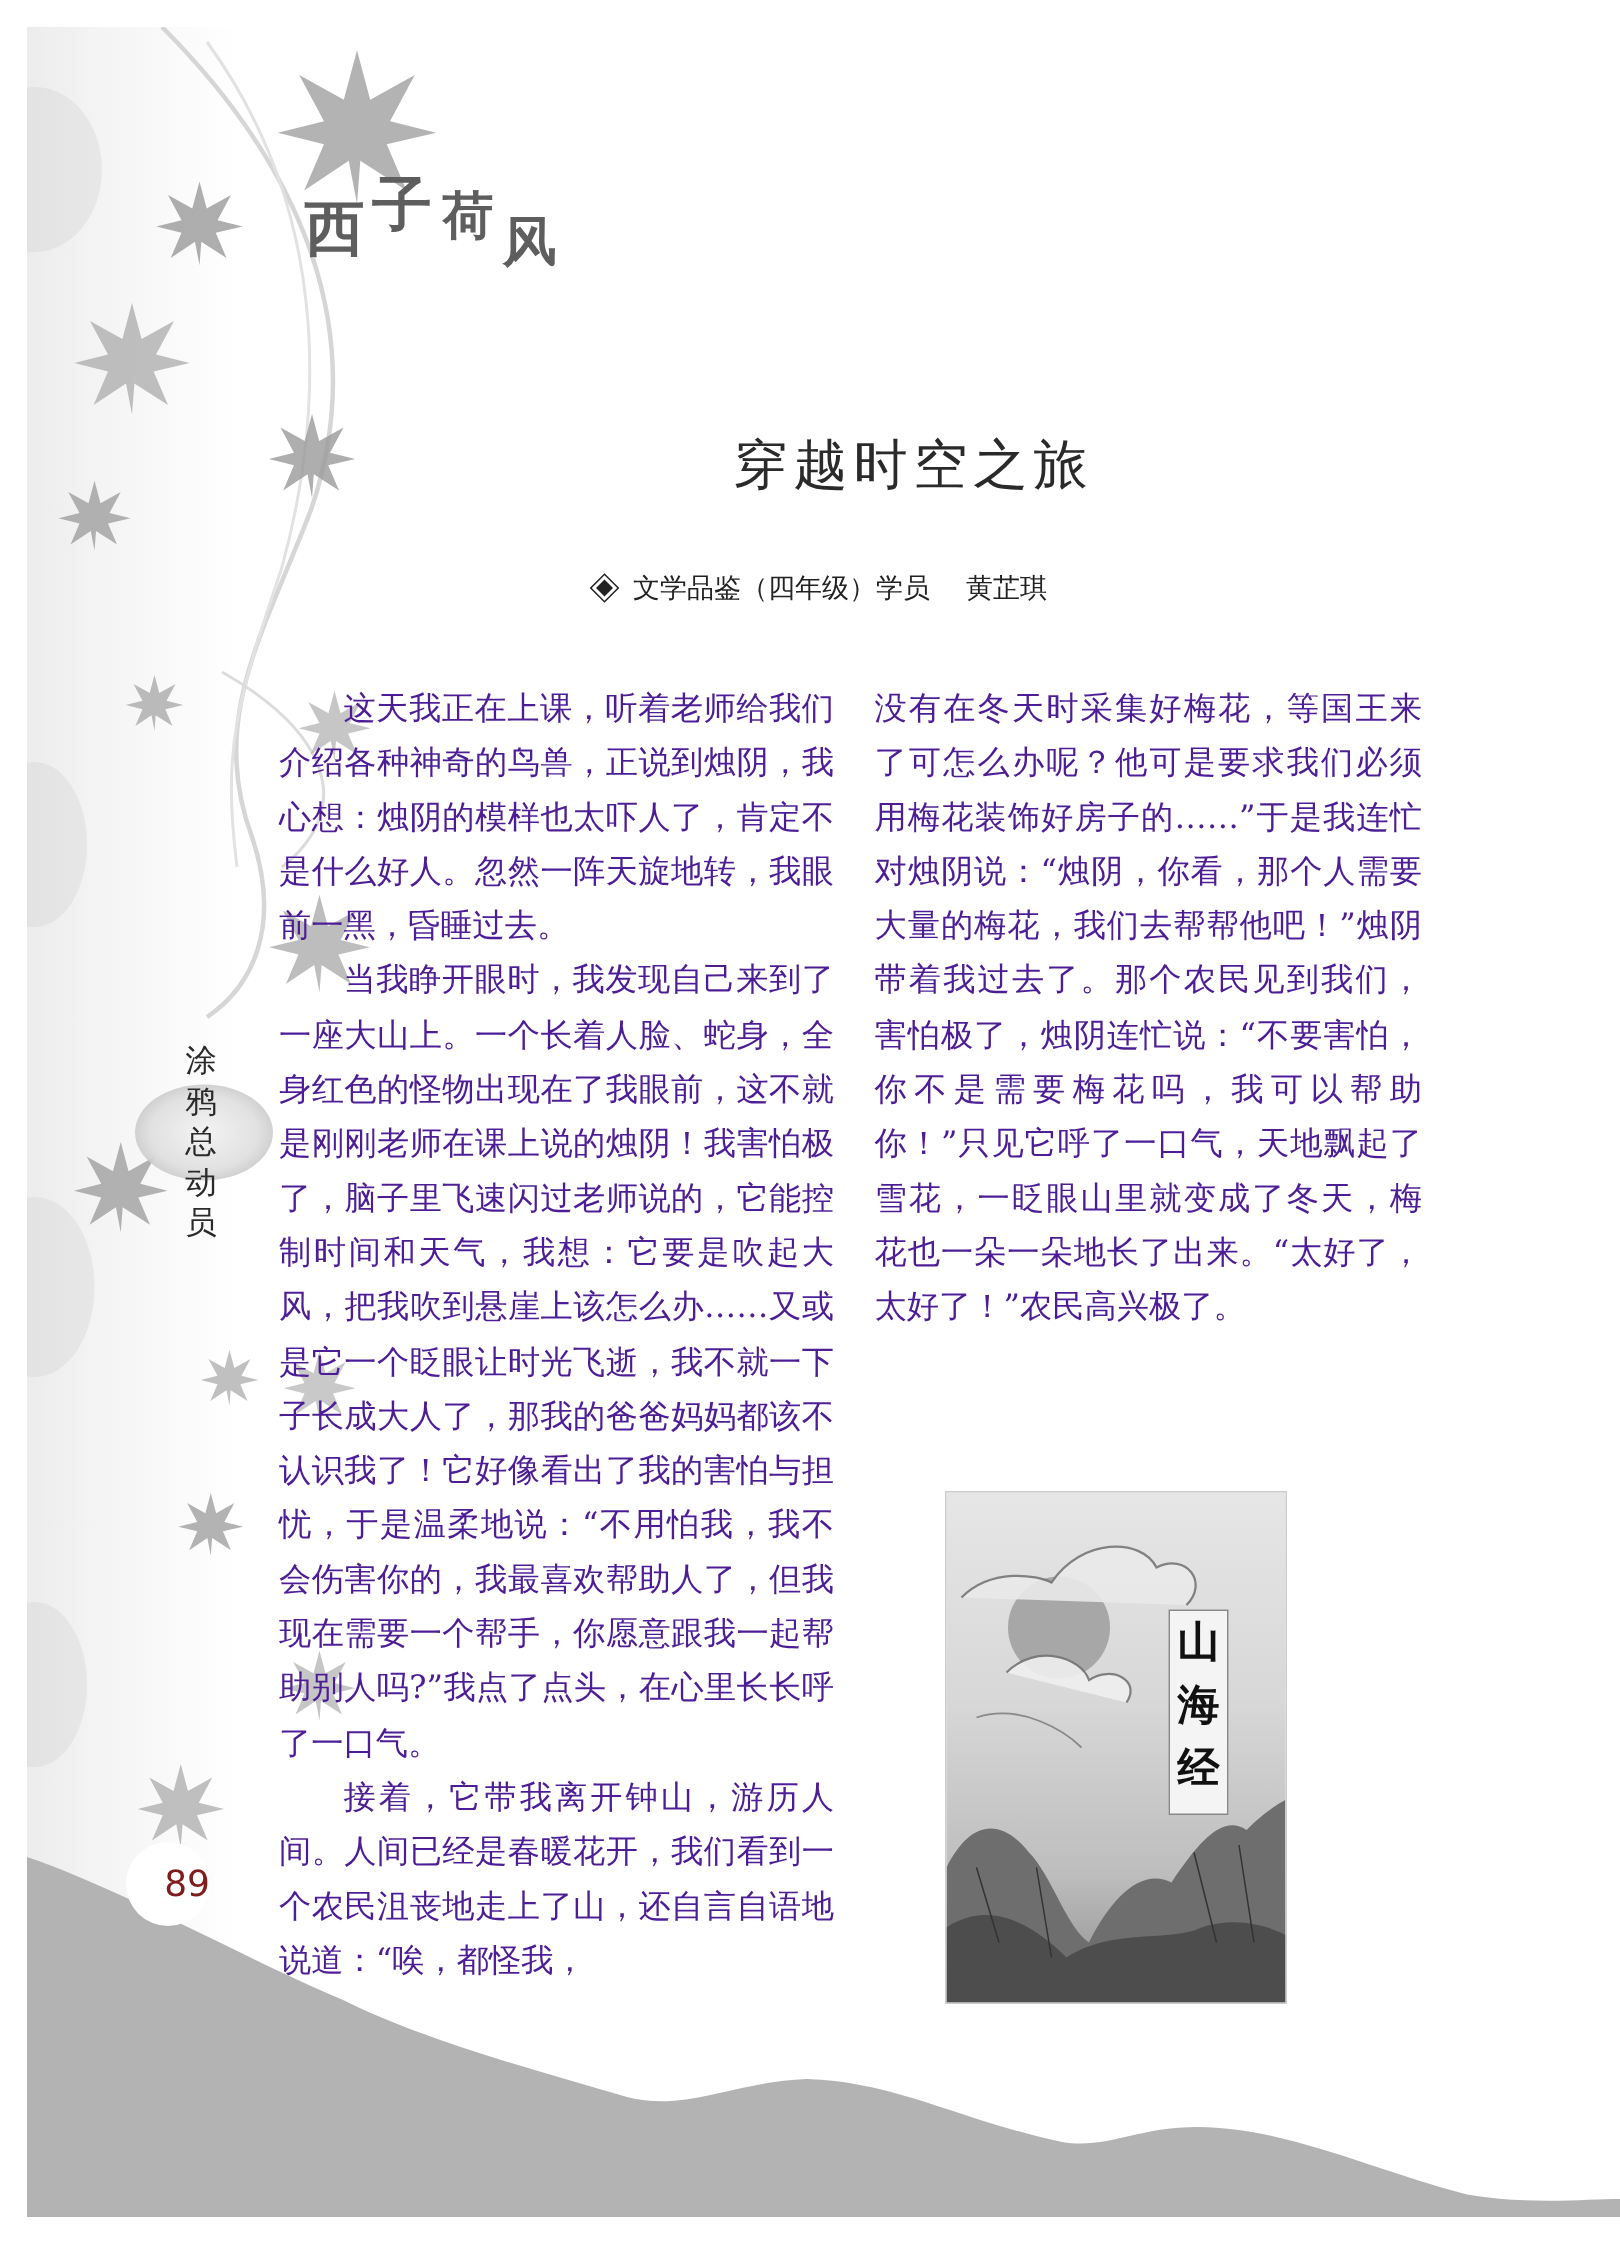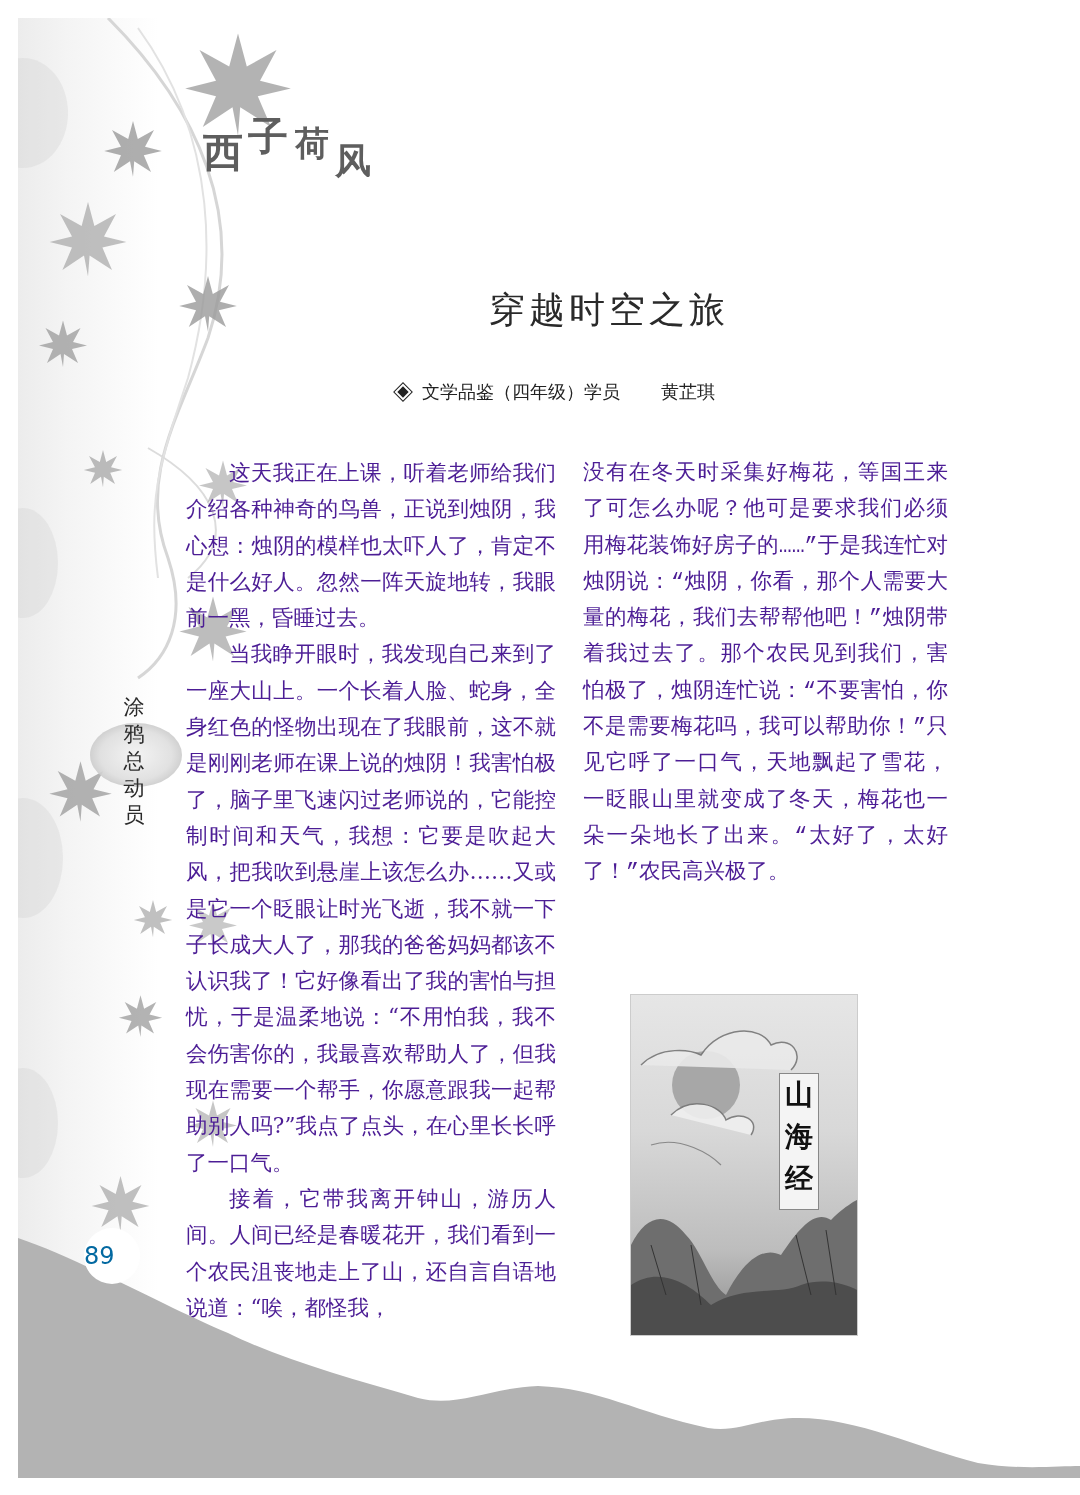--- a/index.html
+++ b/index.html
@@ -9,36 +9,36 @@
     background:linear-gradient(90deg,#ececec 0%,#f4f4f4 35%,#ffffff 100%); }
   .bubble { position:absolute; border-radius:50%; background:rgba(210,210,210,0.35); }
   .vine { position:absolute; left:0; top:0; }
   .leaf { position:absolute; }
   .section-title { position:absolute; left:185px; top:95px; height:70px; }
   .section-title span { position:absolute; font-family:"DejaVu Sans", sans-serif; font-weight:bold; color:#5e5e5e; font-size:40px; }
   .article-title { position:absolute; left:0; width:1062px; top:268px; text-align:center; font-family:"DejaVu Sans", sans-serif; font-size:36px; letter-spacing:4px; color:#2a2a2a; padding-left:120px; box-sizing:border-box; }
   .byline { position:absolute; left:378px; top:362px; font-family:"DejaVu Sans", sans-serif; font-size:18px; color:#222; font-weight:normal; display:flex; align-items:center; gap:8px; }
   .byline .diamond { width:12px; height:12px; border:1.5px solid #222; transform:rotate(45deg); display:inline-block; position:relative; margin-right:4px; }
   .byline .diamond::after { content:""; position:absolute; left:2px; top:2px; width:8px; height:8px; background:#222; }
-  .byline .author { margin-left:33px; }
+  .byline .author { margin-left:16px; }
   .col { position:absolute; font-size:21.5px; line-height:36.3px; color:#4c1d95; text-align:justify; }
   .col p { margin:0; text-indent:2em; }
-  .col p.noindent { text-indent:0;font-family:Liberation Mono, monospace; }
+  .col p.noindent { text-indent:0; }
   .col-left { left:168px; top:437px; width:370px; }
   .col-right { left:565px; top:437px; width:365px; }
   .side-label { position:absolute; left:96px; top:676px; width:40px; font-family:"DejaVu Sans", sans-serif; font-size:21px; line-height:27px; text-align:center; color:#2a2a2a; }
   .side-label span { display:block; }
   .medallion { position:absolute; left:72px; top:705px; width:92px; height:64px; border-radius:50%;
     background:radial-gradient(ellipse at center,#f2f2f2 0%,#dedede 55%,#c7c7c7 75%,rgba(255,255,255,0) 100%); opacity:0.9; }
   .illustration { position:absolute; left:612px; top:976px; width:226px; height:340px; background:linear-gradient(180deg,#e6e6e6 0%,#d8d8d8 40%,#bdbdbd 75%,#8c8c8c 100%); border:1px solid #ccc; overflow:hidden; }
   .illustration svg { position:absolute; left:0; top:0; }
   .ill-caption { position:absolute; left:148px; top:78px; width:38px; height:135px; background:#f4f4f4; border:1px solid #888; font-family:"DejaVu Sans", sans-serif; font-weight:bold; font-size:28px; line-height:42px; text-align:center; color:#111; }
   .ill-caption span { display:block; }
   .hill { position:absolute; left:0; bottom:0; }
-  .page-num { position:absolute; left:66px; top:1210px; width:56px; height:56px; border-radius:50%; background:#ffffff; font-family:"DejaVu Sans", sans-serif; font-size:24px; line-height:56px; text-align:left; color:#0369a1; }
+  .page-num { position:absolute; left:66px; top:1210px; width:56px; height:56px; border-radius:50%; background:#ffffff; font-family:"DejaVu Sans", sans-serif; font-size:24px; line-height:56px; text-align:right; color:#7f1d1d; }
 </style>
 </head>
 <body>
 
 <div class="page">
 
   <div class="left-band"></div>
   <div class="bubble" style="left:-40px;top:40px;width:90px;height:110px;"></div>
   <div class="bubble" style="left:-30px;top:490px;width:70px;height:110px;"></div>
   <div class="bubble" style="left:-35px;top:780px;width:80px;height:120px;"></div>

